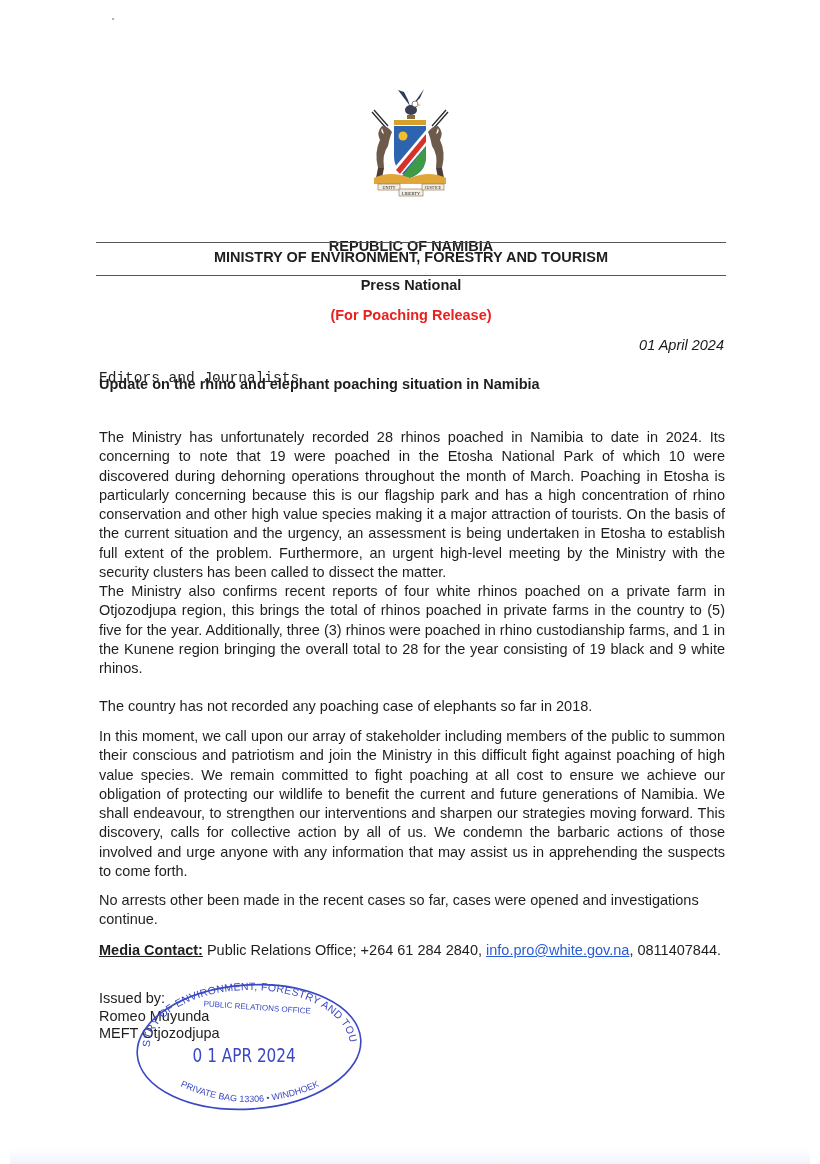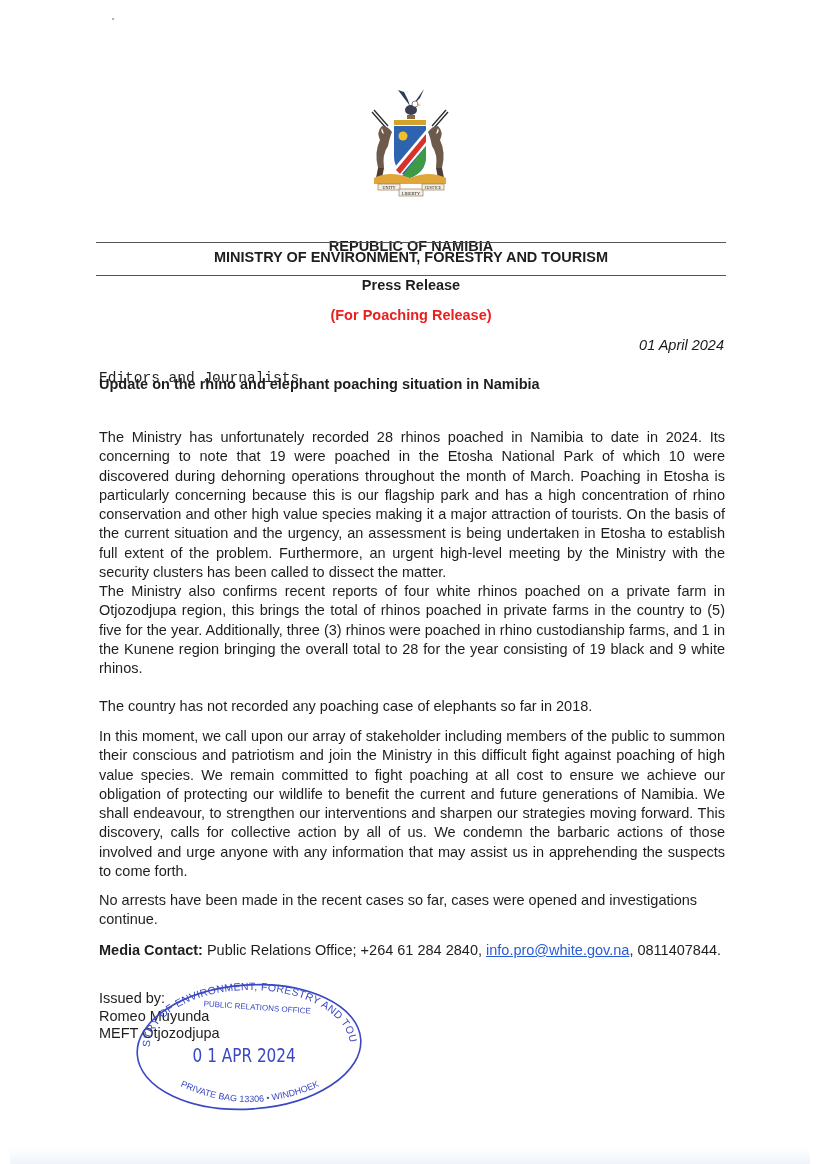--- a/index.html
+++ b/index.html
@@ -68,20 +68,21 @@
     }
     .body-text p {
       margin: 0;
       font-family: Liberation Mono, monospace;
     }
     .heading {
       font-weight: bold;
     }
     .contact b {
       font-weight: bold;
+      text-decoration: underline;
     }
     .contact a {
       color: #2a5bd7;
       text-decoration: underline;
     }
     .issued {
       position: absolute;
       left: 99px;
       top: 990px;
       font-size: 14.5px;
@@ -151,36 +152,36 @@
     <text x="29" y="103" font-size="4.2" text-anchor="middle" font-family="Liberation Serif, serif" fill="#222">UNITY</text>
     <text x="51" y="108.5" font-size="4.4" text-anchor="middle" font-family="Liberation Serif, serif" fill="#222">LIBERTY</text>
     <text x="73" y="103" font-size="4.2" text-anchor="middle" font-family="Liberation Serif, serif" fill="#222">JUSTICE</text>
   </svg>
 </div>
 
 <div class="center-line" style="top:217px;margin-top:21px;">REPUBLIC OF NAMIBIA</div>
 <div class="rule" style="top:242px;"></div>
 <div class="center-line" style="top:249px;">MINISTRY OF ENVIRONMENT, FORESTRY AND TOURISM</div>
 <div class="rule" style="top:275px;"></div>
-<div class="center-line" style="top:277px;">Press Release</div>
+<div class="center-line" style="top:277px;">Press National</div>
 <div class="center-line red" style="top:307px;">(For Poaching Release)</div>
 
 <div class="date">01 April 2024</div>
 
 <div class="body-text" style="top:369px;">
   <p>Editors and Journalists</p>
 </div>
 
 <div class="body-text heading" style="top:375px;">Update on the rhino and elephant poaching situation in Namibia</div>
 
 <div class="body-text" style="top:428px;">The Ministry has unfortunately recorded 28 rhinos poached in Namibia to date in 2024.  Its concerning to note that 19 were poached in the Etosha National Park of which 10 were discovered during dehorning operations throughout the month of March. Poaching in Etosha is particularly concerning because this is our flagship park and has a high concentration of rhino conservation and other high value species making it a major attraction of tourists. On the basis of the current situation and the urgency, an assessment is being undertaken in Etosha to establish full extent of the problem. Furthermore, an urgent high-level meeting by the Ministry with the security clusters has been called to dissect the matter.</div>
 <div class="body-text" style="top:582px;">The Ministry also confirms recent reports of four white rhinos poached on a private farm in Otjozodjupa region, this brings the total of rhinos poached in private farms in the country to (5) five for the year. Additionally, three (3) rhinos were poached in rhino custodianship farms, and 1 in the Kunene region  bringing the overall total to 28 for the year consisting of 19 black and 9 white rhinos.</div>
 <div class="body-text" style="top:697px;">The country has not recorded any poaching case of elephants so far in 2018.</div>
 <div class="body-text" style="top:727px;">In this moment, we call upon our array of stakeholder including members of the public to summon their conscious and patriotism and join the Ministry in this difficult fight against poaching of high value species. We remain committed to fight poaching at all cost to ensure we achieve our obligation of protecting our wildlife to benefit the current and future generations of Namibia. We shall endeavour, to strengthen our interventions and sharpen our strategies moving forward. This discovery, calls for collective action by all of us. We condemn the barbaric actions of those involved and urge anyone with any information that may assist us in apprehending the suspects to come forth.</div>
-<div class="body-text" style="text-align:left; top:891px;">No arrests have been made in the recent cases so far, cases were opened and investigations continue.</div>
+<div class="body-text" style="text-align:left; top:891px;">No arrests other been made in the recent cases so far, cases were opened and investigations continue.</div>
 
 <div class="body-text contact" style="text-align:left; top:941px; width:660px;">
   <b>Media Contact:</b><span> Public Relations Office; +264 61 284 2840, </span><a href="mailto:info.pro@meft.gov.na">info.pro@white.gov.na</a><span>, 0811407844.</span>
 </div>
 
 <div class="issued">
   <div>Issued by:</div>
   <div>Romeo Muyunda</div>
   <div>MEFT Otjozodjupa</div>
 </div>

